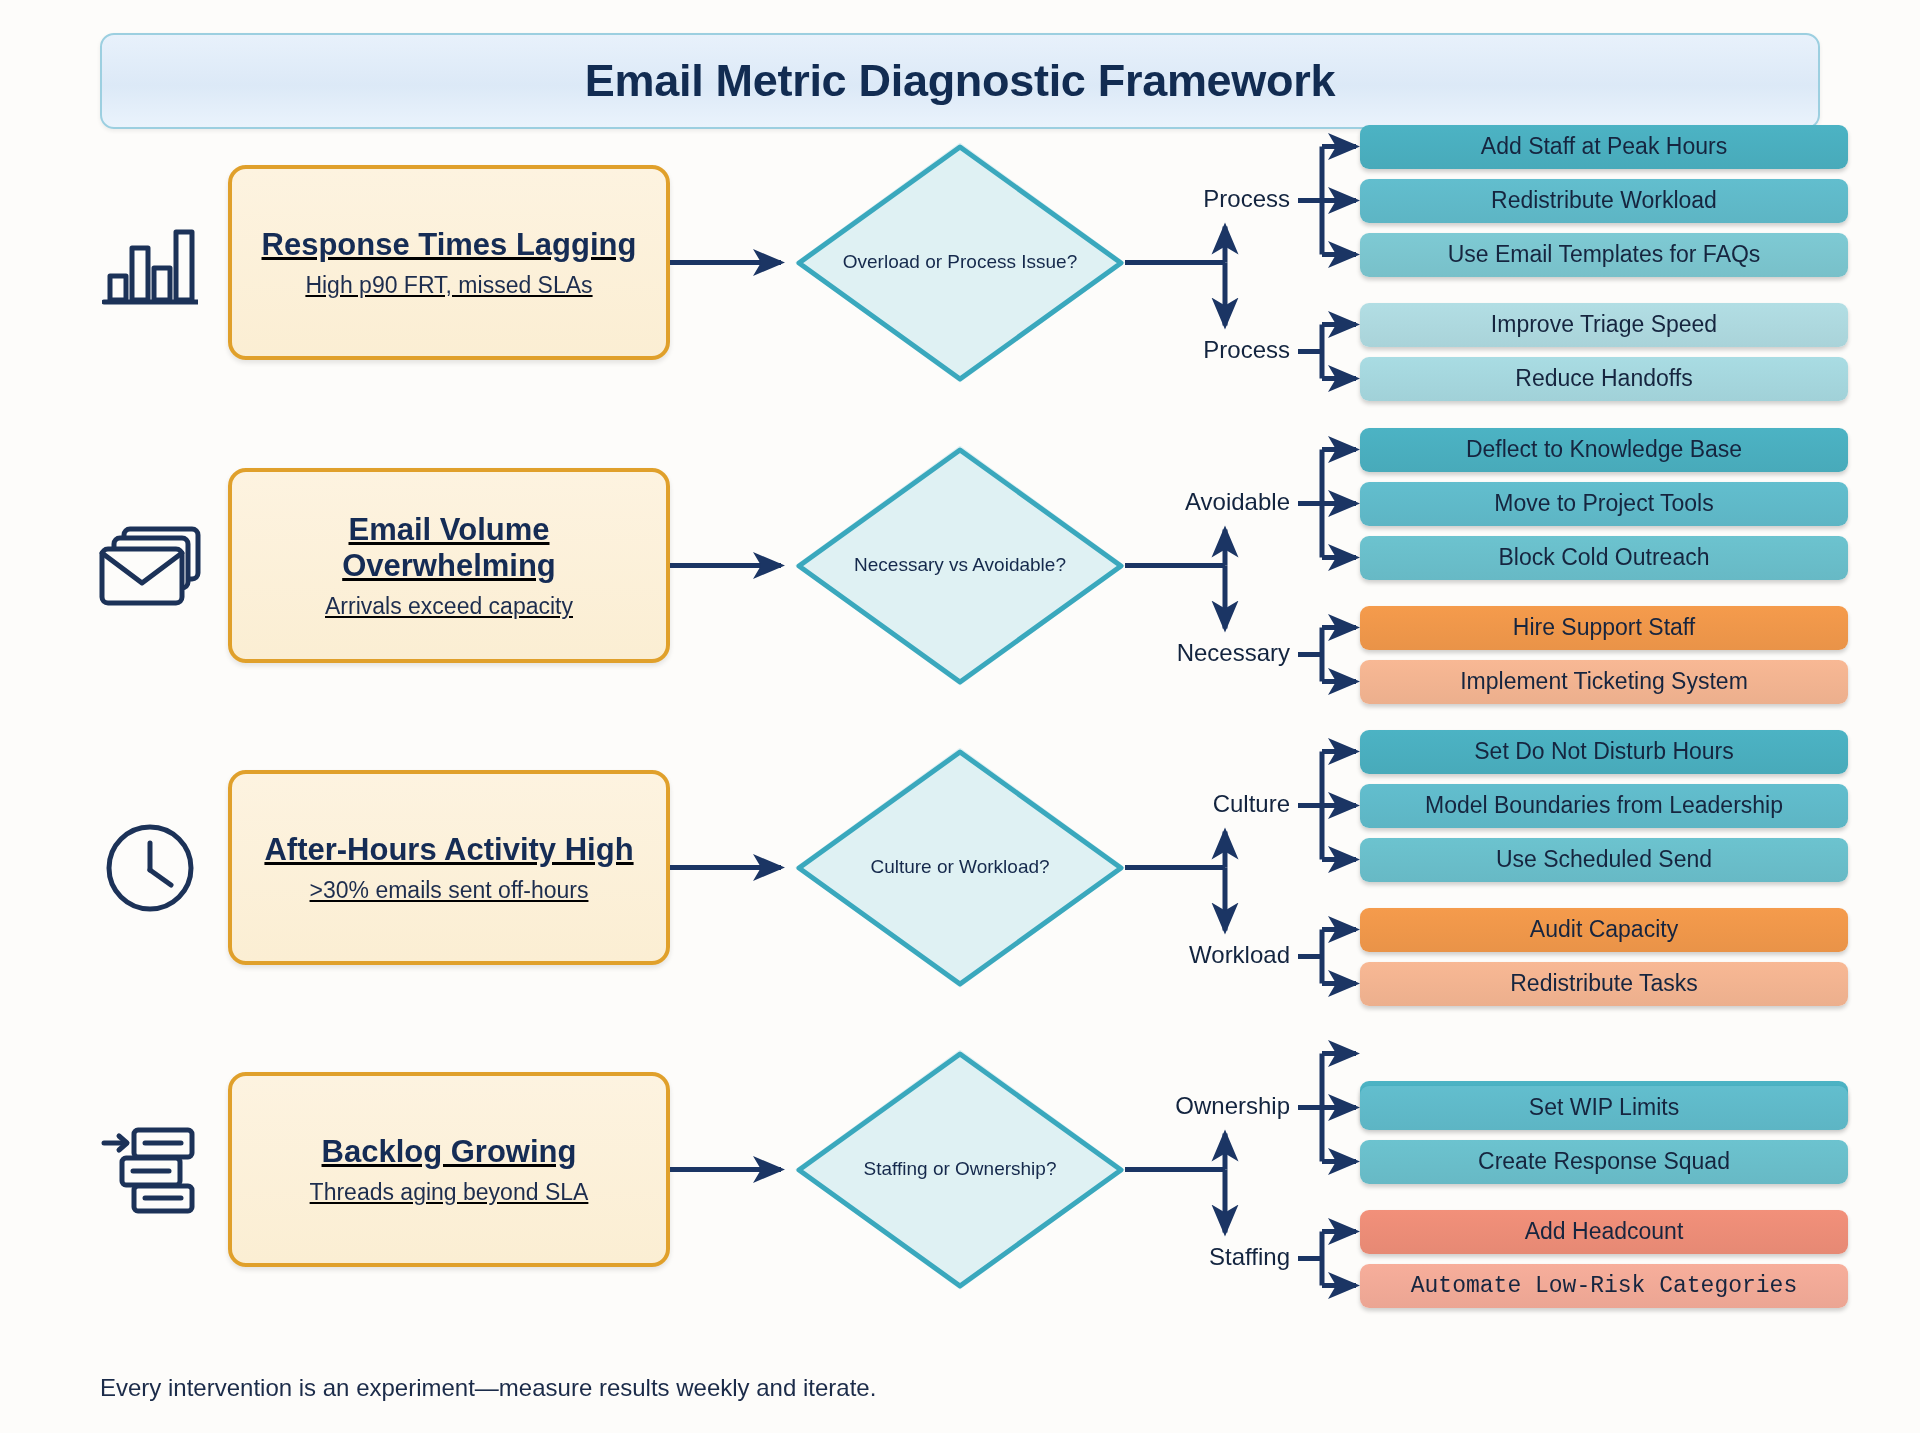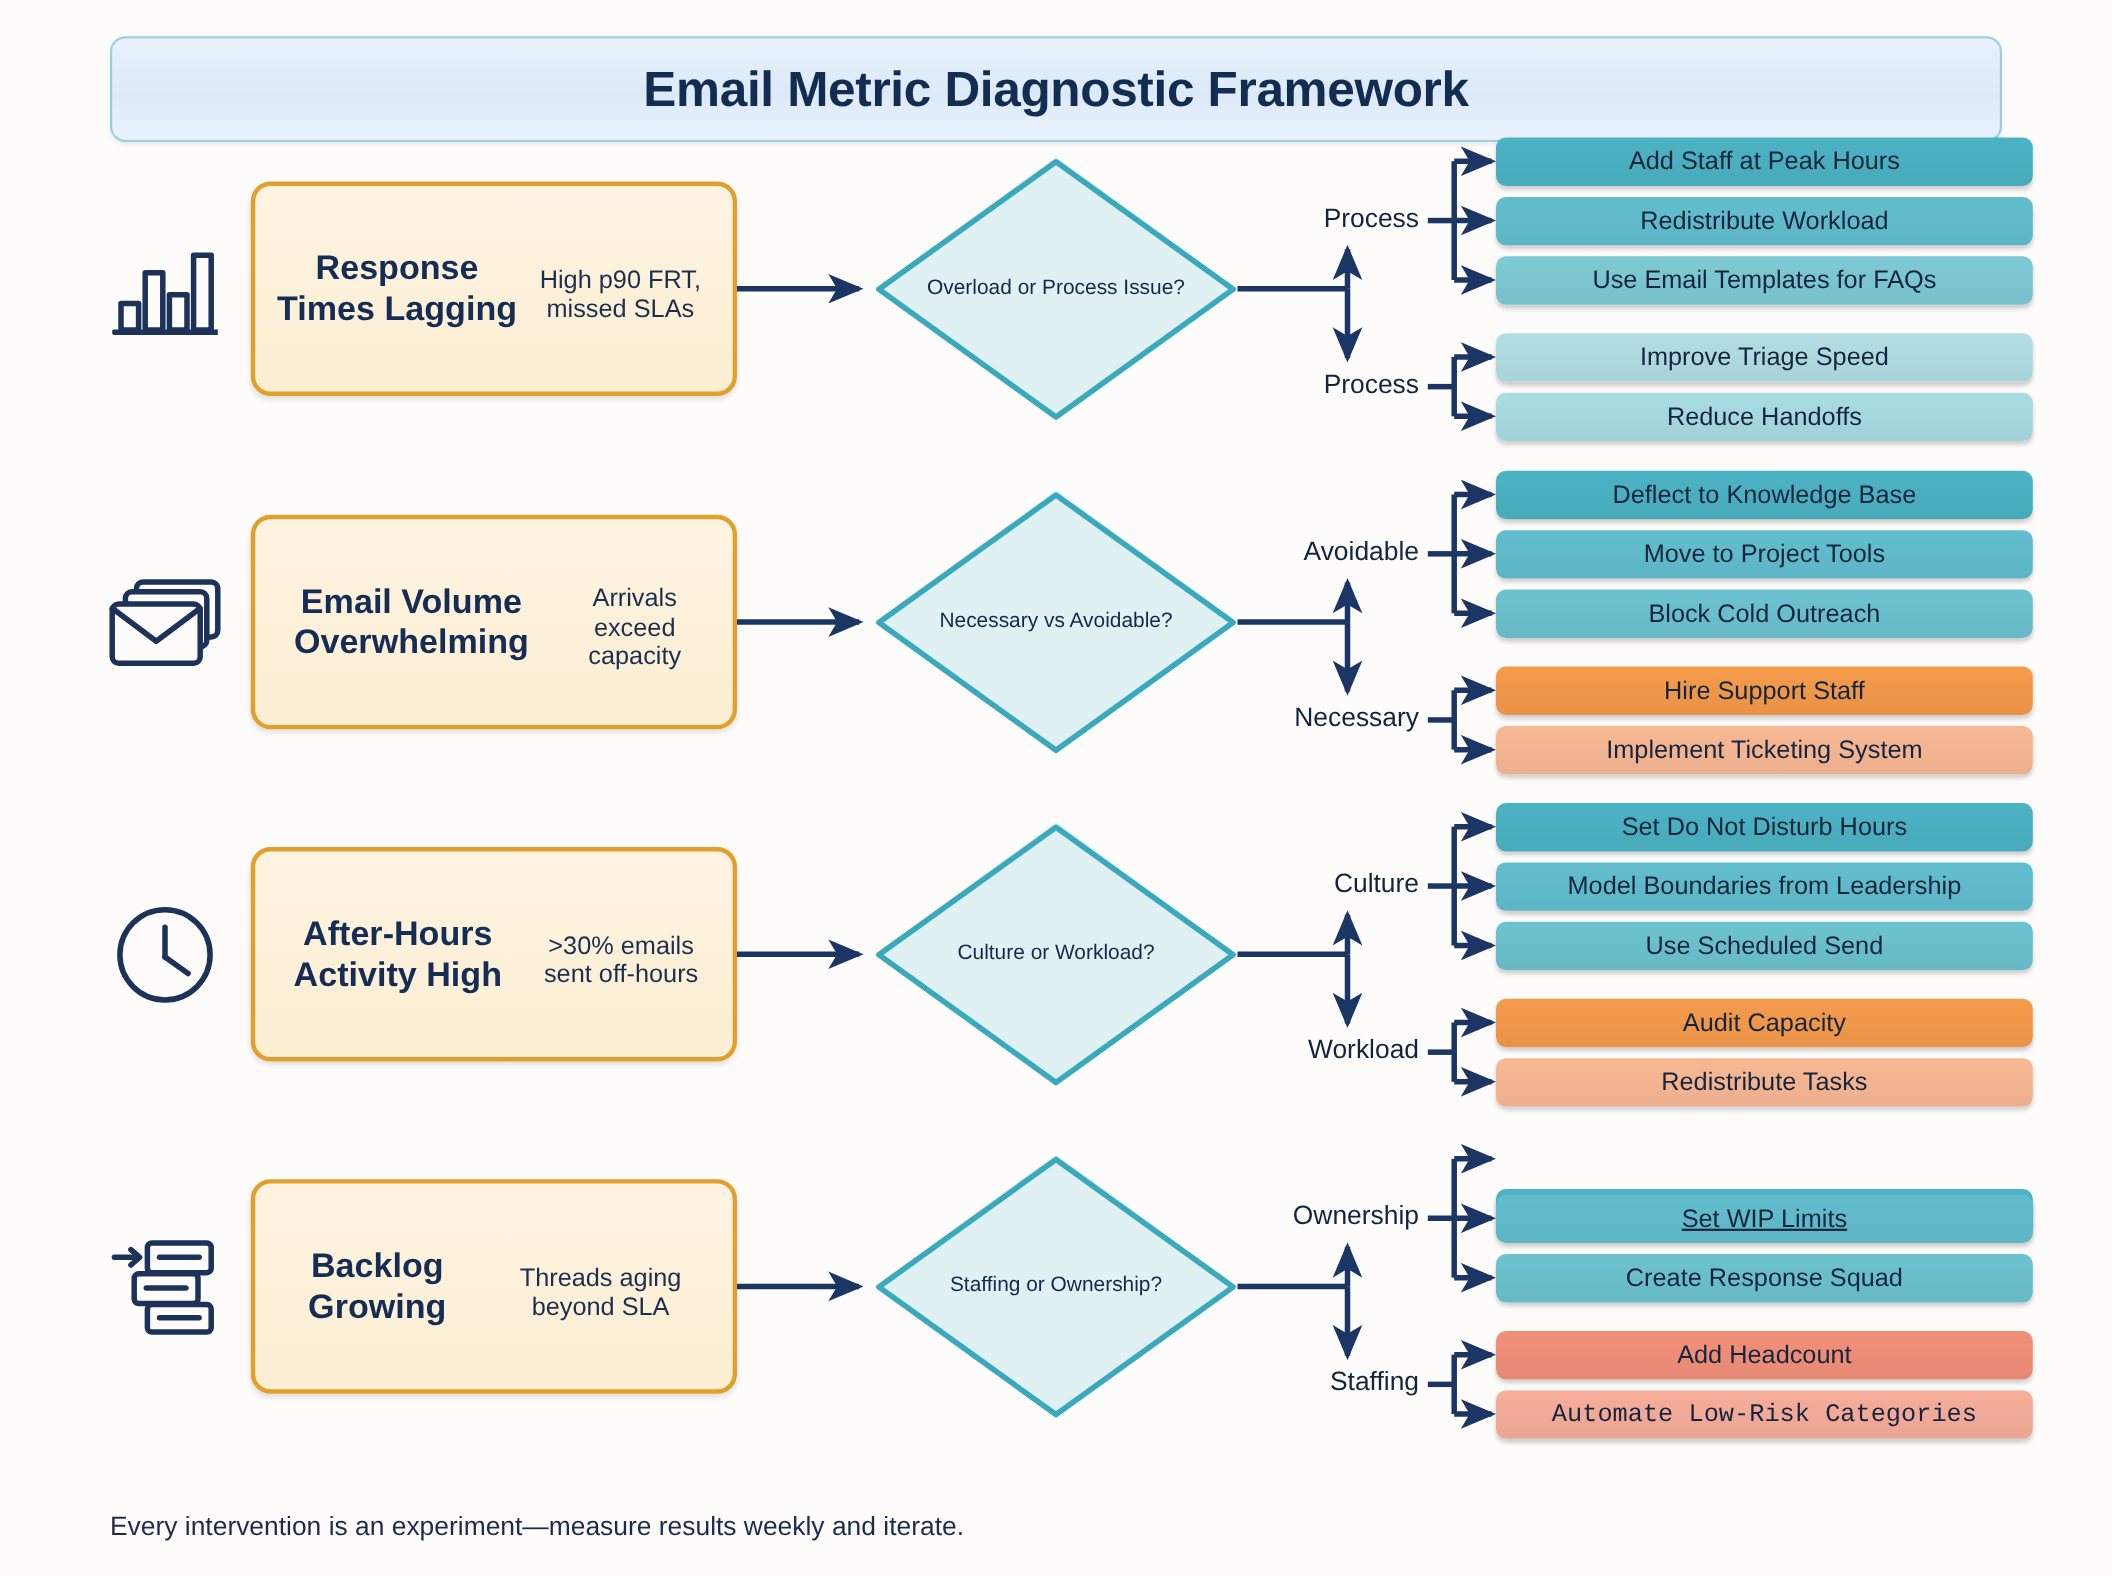--- a/index.html
+++ b/index.html
@@ -53,25 +53,26 @@
   
   .problem-box {
     position: absolute;
     left: 228px;
     width: 442px;
     background: linear-gradient(180deg, #fdf3e0 0%, #fbeed3 100%);
     border: 4px solid #e0a02b;
     border-radius: 18px;
     box-shadow: 0 3px 5px rgba(0,0,0,0.10);
     display: flex;
-    flex-direction: row;
+    flex-direction: column;
     align-items: center;
     justify-content: center;
     box-sizing: border-box;
     padding: 12px 14px;
+    text-decoration: underline;
   }
   .problem-title {
     font-size: 31px;
     font-weight: bold;
     color: #152c55;
     text-align: center;
     line-height: 1.17;
   }
   .problem-sub {
     font-size: 23px;
@@ -260,21 +261,21 @@
       <div class="problem-sub">Threads aging beyond SLA</div>
     </div>
     <div class="diamond-wrap" style="top: 1049.5px;">
       <div class="diamond-shape"></div>
       <svg class="diamond-border" viewBox="0 0 330 240">
         <polygon points="165,4 326,120 165,236 4,120" fill="none" stroke="#3aa8bd" stroke-width="5" stroke-linejoin="round"></polygon>
       </svg>
       <div class="diamond-label">Staffing or Ownership?</div>
     </div>
     <div class="chip" style="top: 1081px; background: linear-gradient(rgb(76, 179, 196) 0%, rgb(72, 170, 186) 100%); padding-left: 16px;">Clarify Assignment Rules</div>
-    <div class="chip" style="top: 1085.5px; background: linear-gradient(rgb(98, 190, 206) 0%, rgb(93, 181, 196) 100%); text-decoration: underline;">Set WIP Limits</div>
+    <div class="chip" style="top: 1085.5px; background: linear-gradient(rgb(98, 190, 206) 0%, rgb(93, 181, 196) 100%);">Set WIP Limits</div>
     <div class="chip" style="top: 1139.5px; background: linear-gradient(rgb(108, 195, 207) 0%, rgb(103, 185, 197) 100%);">Create Response Squad</div>
     <div class="chip" style="top: 1209.5px; background: linear-gradient(rgb(242, 144, 122) 0%, rgb(230, 137, 116) 100%);">Add Headcount</div>
     <div class="chip" style="top: 1263.5px; background: linear-gradient(rgb(247, 174, 155) 0%, rgb(235, 165, 147) 100%); font-family: Liberation Mono, monospace;">Automate Low-Risk Categories</div>
     <div class="branch-label" style="top: 1091.5px; left: 1080px; width: 210px;">Ownership</div>
     <div class="branch-label" style="top: 1242.5px; left: 1080px; width: 210px;">Staffing</div>
   </div>
 
 <div class="footer-note">Every intervention is an experiment—measure results weekly and iterate.</div>
 
 <svg class="conn" viewBox="0 0 1920 1433">

